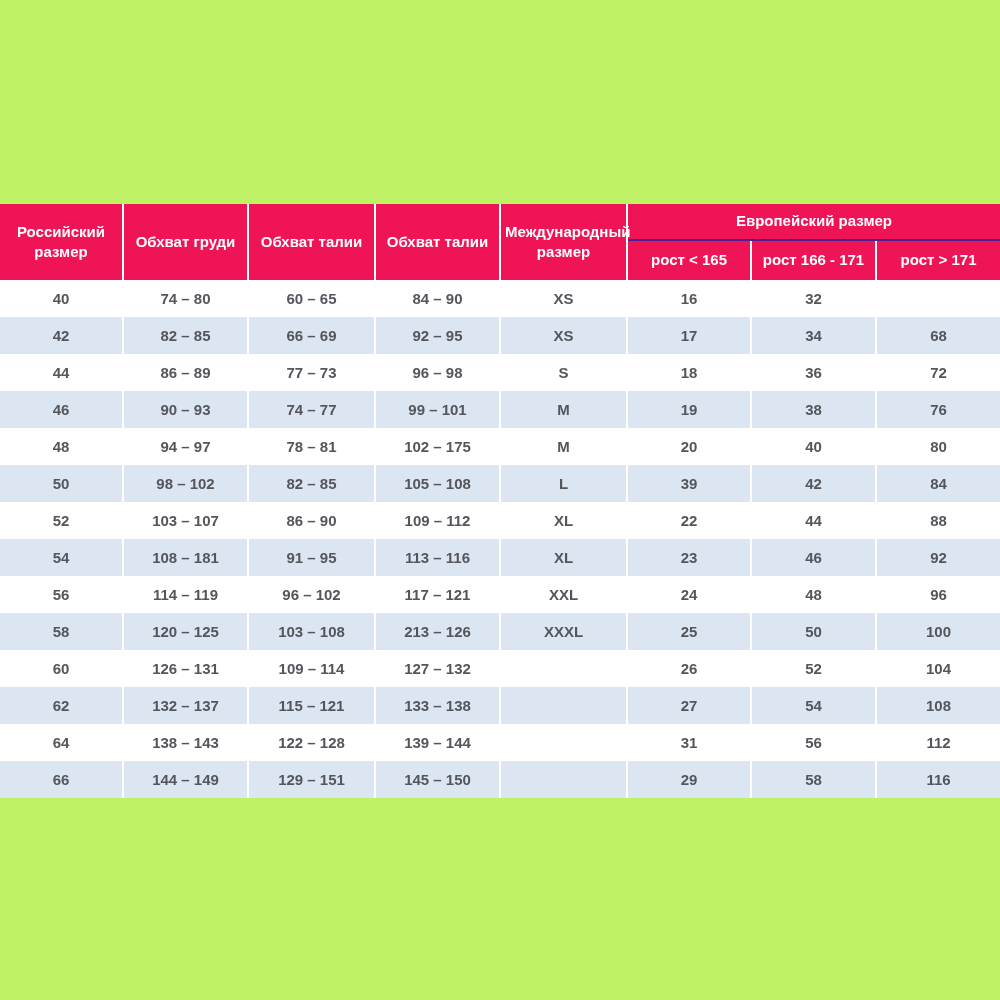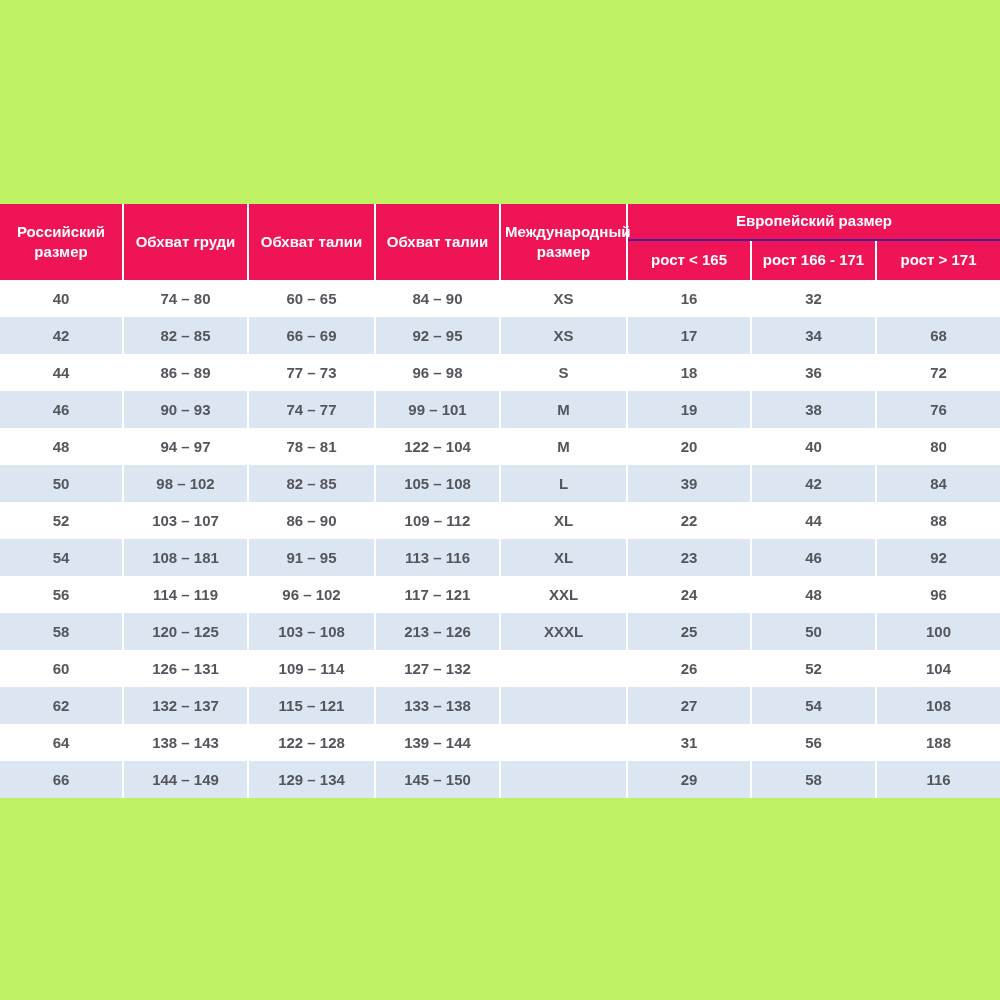--- a/index.html
+++ b/index.html
@@ -128,21 +128,21 @@
           <td>99 – 101</td>
           <td>M</td>
           <td>19</td>
           <td>38</td>
           <td>76</td>
         </tr>
         <tr>
           <td>48</td>
           <td>94 – 97</td>
           <td>78 – 81</td>
-          <td>122 – 104</td>
+          <td>102 – 175</td>
           <td>M</td>
           <td>20</td>
           <td>40</td>
           <td>80</td>
         </tr>
         <tr>
           <td>50</td>
           <td>98 – 102</td>
           <td>82 – 85</td>
           <td>105 – 108</td>
@@ -212,26 +212,26 @@
           <td>108</td>
         </tr>
         <tr>
           <td>64</td>
           <td>138 – 143</td>
           <td>122 – 128</td>
           <td>139 – 144</td>
           <td></td>
           <td>31</td>
           <td>56</td>
-          <td>188</td>
+          <td>112</td>
         </tr>
         <tr>
           <td>66</td>
           <td>144 – 149</td>
-          <td>129 – 134</td>
+          <td>129 – 151</td>
           <td>145 – 150</td>
           <td></td>
           <td>29</td>
           <td>58</td>
           <td>116</td>
         </tr>
       </tbody>
   </table>
 </div>
 

